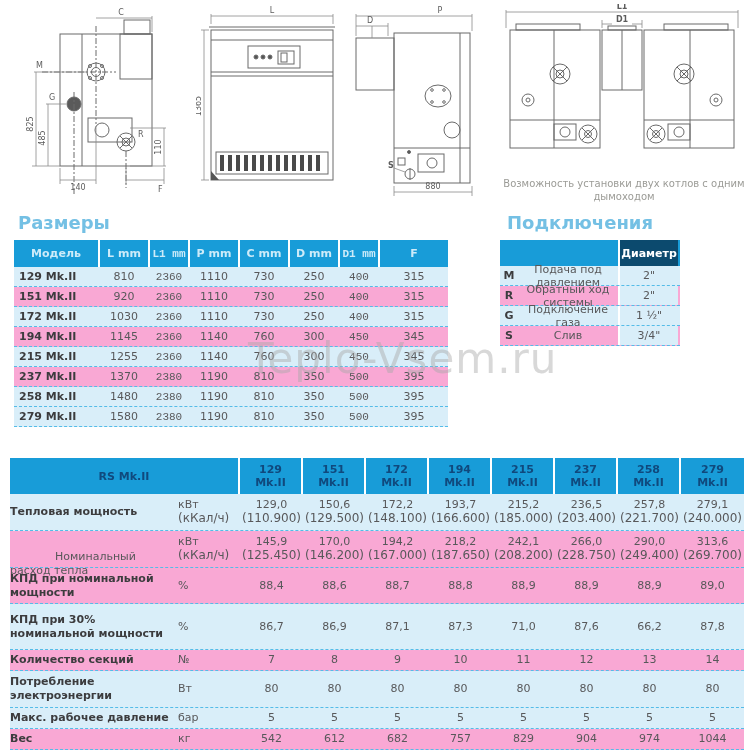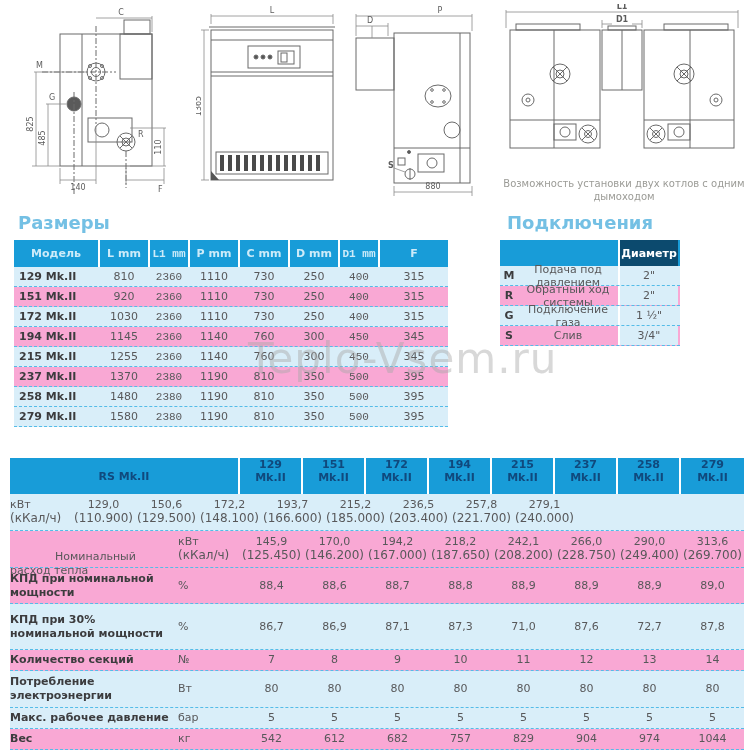--- a/index.html
+++ b/index.html
@@ -49,21 +49,21 @@
   #wm { position:absolute; left:248px; top:334px; font-size:42px; color:#a9a9a9;
     opacity:.45; letter-spacing:1px; pointer-events:none; z-index:5; }
 
   
   #spec-table { position:absolute; left:10px; top:458px; width:734px; font-size:11px; }
   #spec-table .row { display:flex; align-items:stretch; }
   #spec-table .hrow { height:36px; }
   #spec-table .lead { width:230px; display:flex; align-items:center; justify-content:center;
      border-right:2px solid #fff; color:#10497d; font-weight:bold; }
   #spec-table .mh { width:63px; display:flex; flex-direction:column; align-items:center;
-     line-height:1.2; border-right:2px solid #fff;
+     justify-content:center; line-height:1.2; border-right:2px solid #fff;
      background:#189cd8; color:#10497d; font-weight:bold; }
   #spec-table .mh:last-child { border-right:none; }
   #spec-table .lab { width:168px; display:flex; flex-direction:column; justify-content:center;
      font-weight:bold; color:#3c3c3e; line-height:1.25; padding-right:4px; }
   #spec-table .lab.norm { font-weight:normal; color:#58585a; display:block; padding-top:19px; }
   #spec-table .lab.norm .ind { text-indent:45px; display:block; }
   #spec-table .unit { width:62px; display:flex; flex-direction:column; justify-content:center;
      line-height:1.25; }
   #spec-table .v { width:63px; display:flex; flex-direction:column; align-items:center;
      justify-content:center; line-height:1.25; text-align:center; }
@@ -423,20 +423,21 @@
           <span>258</span>
           <span>Mk.II</span>
         </div>
       <div class="mh">
           <span>279</span>
           <span>Mk.II</span>
         </div>
     </div>
 
     <div class="row blue dashed" style="height:37px">
+      <div class="lab">Тепловая мощность</div>
       <div class="unit">
           <span>кВт</span>
           <span class="sm">(кКал/ч)</span>
         </div>
       <div class="v">
           <span>129,0</span>
           <span class="sm">(110.900)</span>
         </div>
       <div class="v">
           <span>150,6</span>
@@ -558,21 +559,21 @@
       <div class="v">
           <span>87,3</span>
         </div>
       <div class="v">
           <span>71,0</span>
         </div>
       <div class="v">
           <span>87,6</span>
         </div>
       <div class="v">
-          <span>72,7</span>
+          <span>66,2</span>
         </div>
       <div class="v">
           <span>87,8</span>
         </div>
     </div>
 
     <div class="row white dashed" style="height:21px">
       <div class="lab">Количество секций</div>
       <div class="unit">
           <span>№</span>

